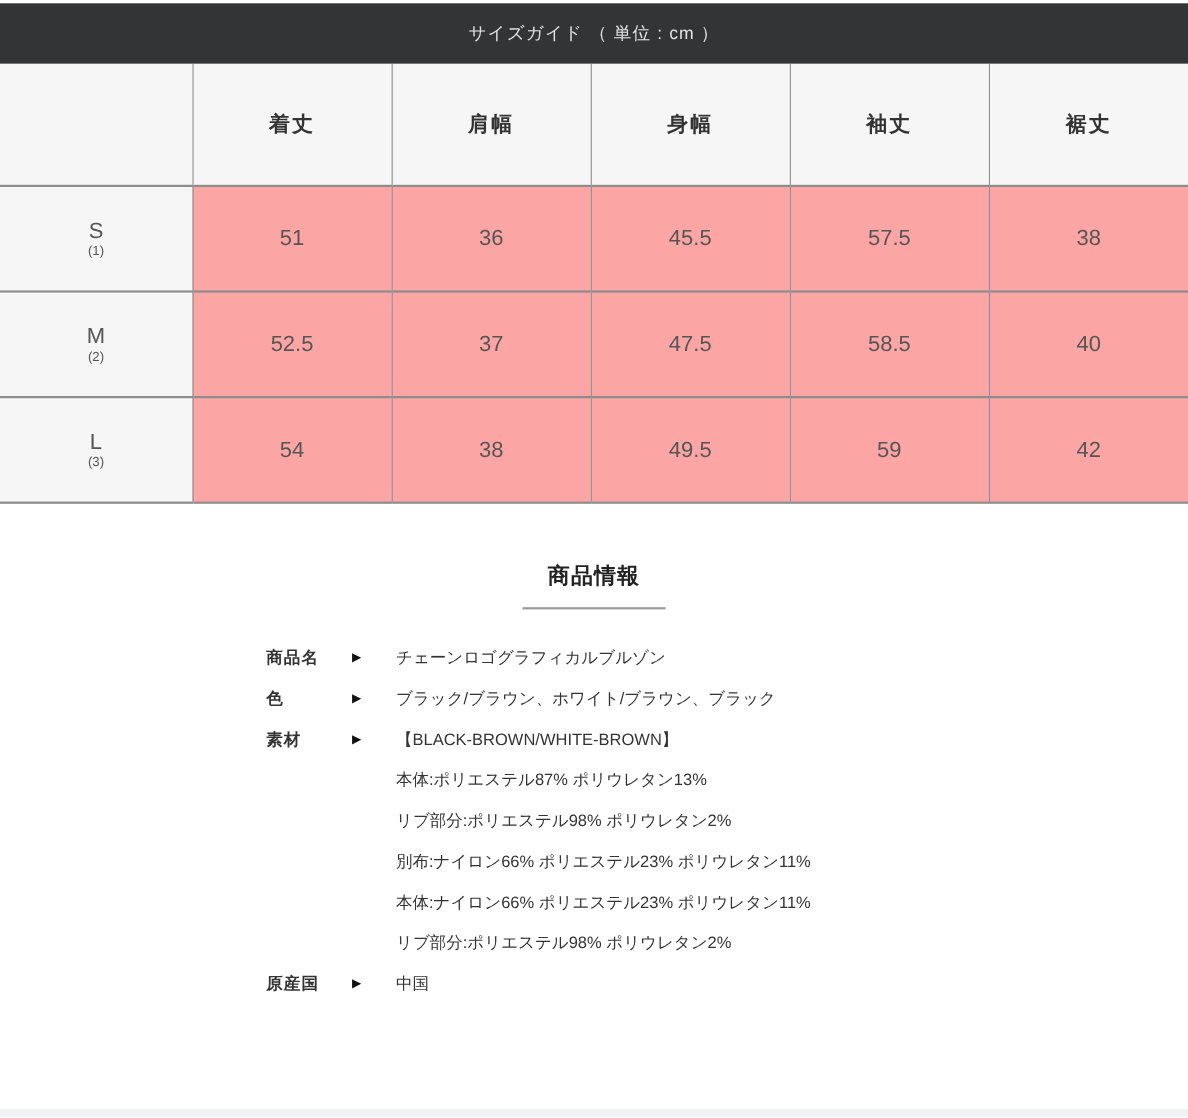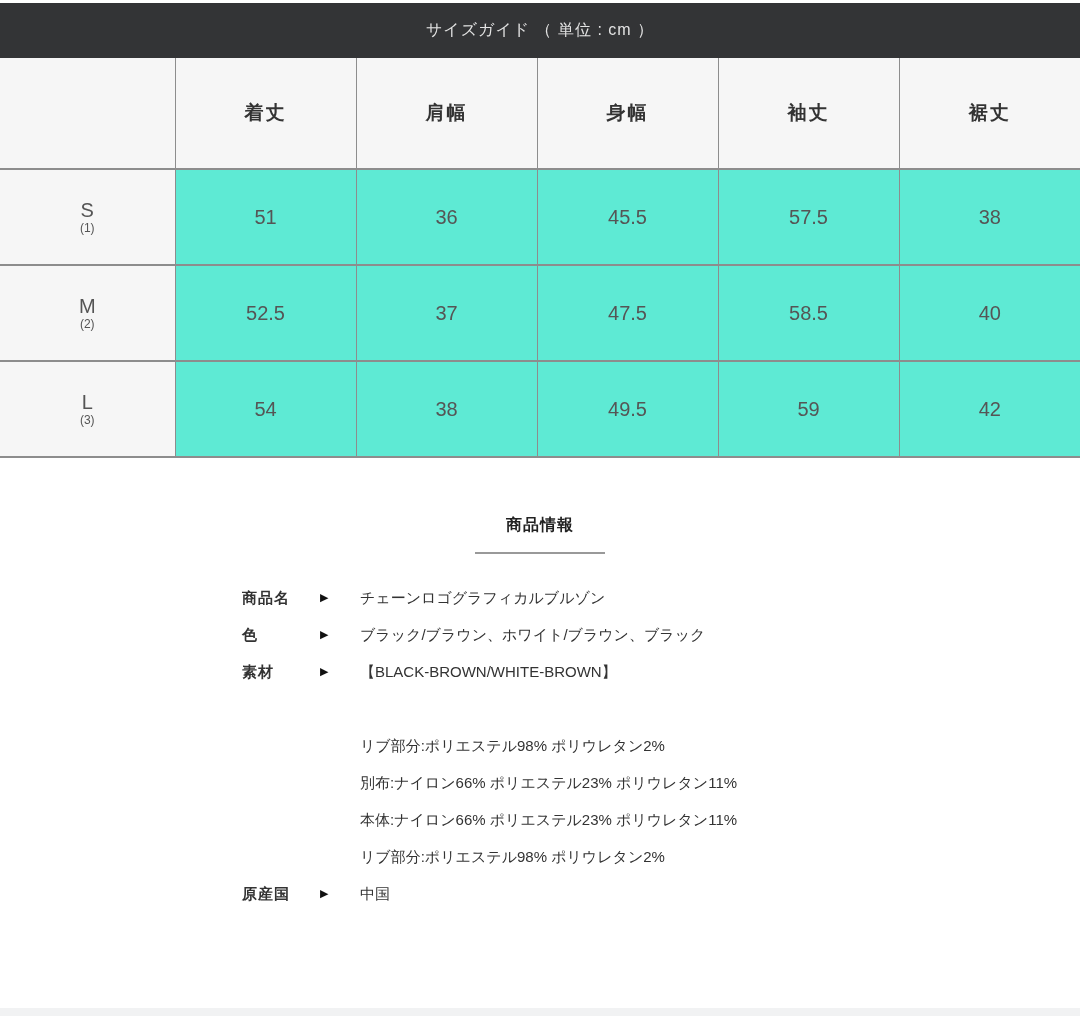--- a/index.html
+++ b/index.html
@@ -43,31 +43,31 @@
   .size-table thead th { border-top: none; }
 
   .size-table thead th {
     height: 111px;
     background: #f6f6f6;
     font-size: 19px;
     font-weight: bold;
     color: #333333;
     letter-spacing: 2px;
   }
-  .size-table tbody td { height: 96px; background: #5eead4; font-size: 20px; color: #555555; }
+  .size-table tbody td { height: 96px; background: #fca5a5; font-size: 20px; color: #555555; }
   .size-table tbody td.size-col { background: #f6f6f6; }
 
   .size-label { font-size: 20px; color: #555555; line-height: 22px; }
   .size-note  { font-size: 12px; color: #555555; line-height: 14px; }
 
   
   .info-title {
     margin-top: 58px;
     text-align: center;
-    font-size: 16px;
+    font-size: 20px;
     font-weight: bold;
     color: #222222;
     letter-spacing: 1px;
     line-height: 17px;
   }
   .info-divider {
     width: 130px;
     height: 2px;
     background: #999999;
     margin: 19px auto 0 auto;
@@ -168,20 +168,21 @@
     <span class="info-value">ブラック/ブラウン、ホワイト/ブラウン、ブラック</span>
   </div>
   <div class="info-row">
     <span class="info-label">素材</span>
     <span class="info-arrow">▶</span>
     <span class="info-value">【BLACK-BROWN/WHITE-BROWN】</span>
   </div>
   <div class="info-row">
     <span class="info-label"></span>
     <span class="info-arrow"></span>
+    <span class="info-value">本体:ポリエステル87% ポリウレタン13%</span>
   </div>
   <div class="info-row">
     <span class="info-label"></span>
     <span class="info-arrow"></span>
     <span class="info-value">リブ部分:ポリエステル98% ポリウレタン2%</span>
   </div>
   <div class="info-row">
     <span class="info-label"></span>
     <span class="info-arrow"></span>
     <span class="info-value">別布:ナイロン66% ポリエステル23% ポリウレタン11%</span>

